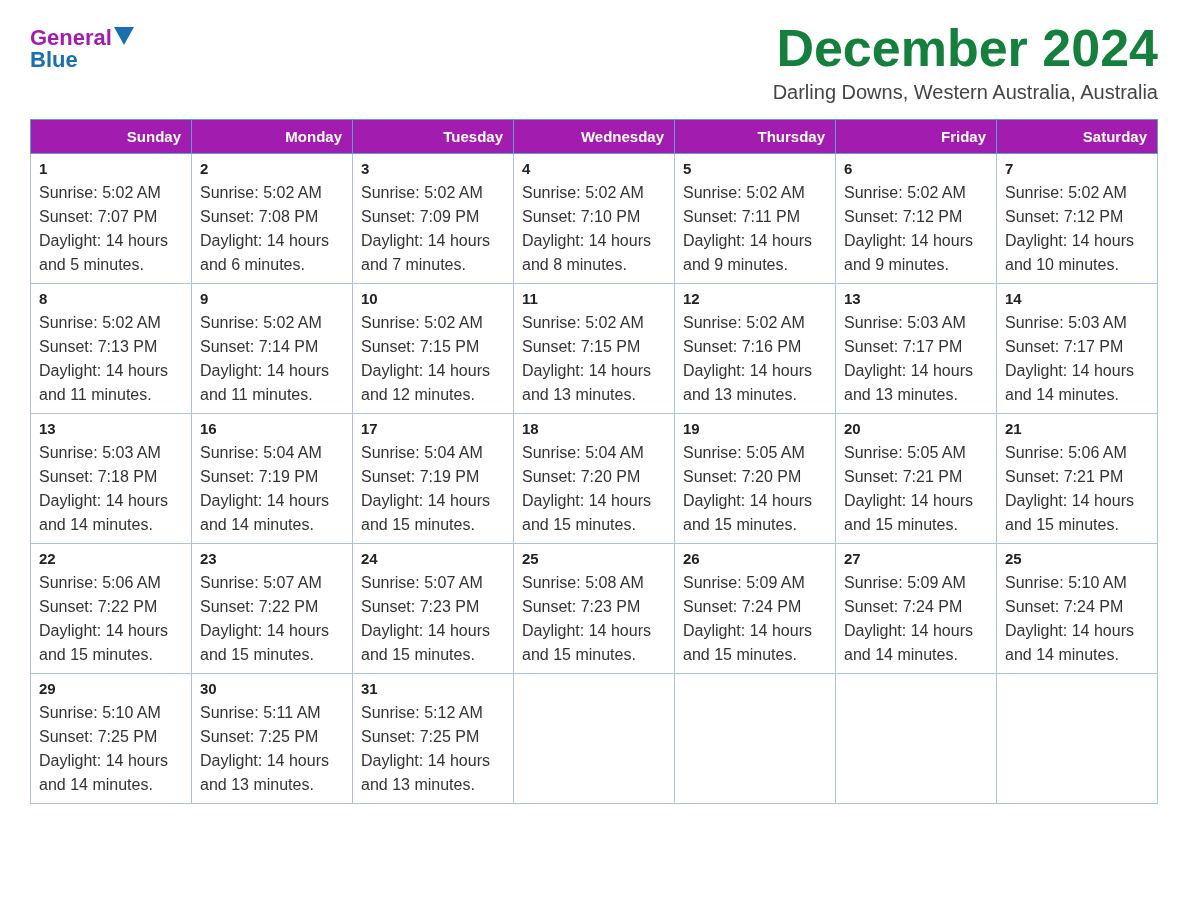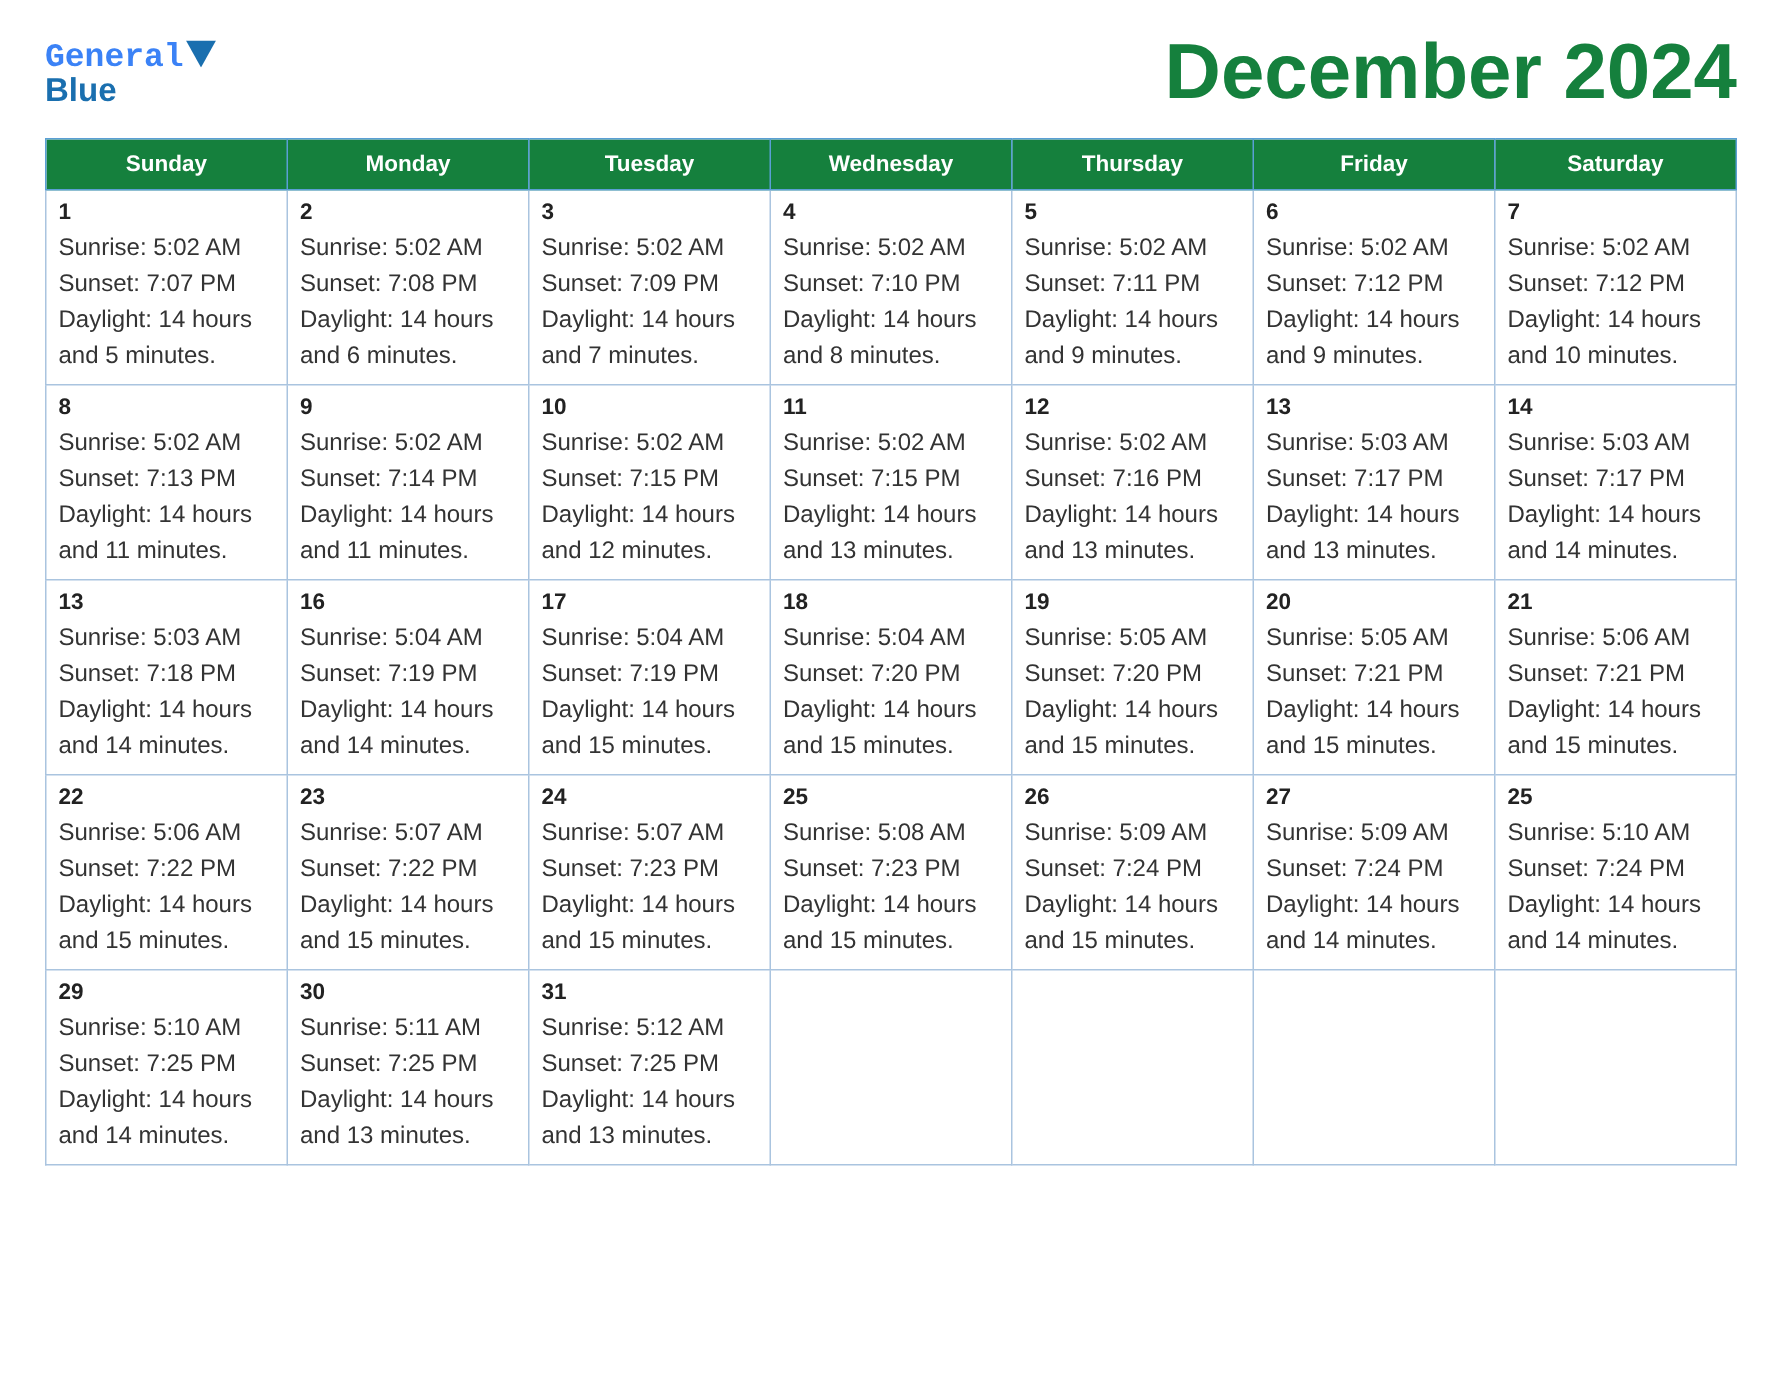--- a/index.html
+++ b/index.html
@@ -22,21 +22,21 @@
       align-items: flex-start;
       padding-top: 5px;
     }
     .logo-text {
       font-size: 22px;
       font-weight: bold;
       color: #333;
       display: flex;
       align-items: center;
     }
-    .logo-general { color: #3b82f6; font-family: Liberation Mono, monospace; }
+    .logo-general { color: #a21caf; }
     .logo-blue { color: #1a6faf; }
     .title-area {
       text-align: right;
     }
     .calendar-title {
       font-size: 52px;
       font-weight: bold;
       color: #15803d;
       line-height: 1.1;
     }
@@ -44,26 +44,26 @@
       font-size: 20px;
       color: #444;
       margin-top: 4px;
     }
     .calendar {
       width: 100%;
       border-collapse: collapse;
       margin-top: 15px;
     }
     .calendar th {
-      background-color: #15803d;
+      background-color: #a21caf;
       color: #fff;
       font-size: 15px;
       font-weight: bold;
       padding: 8px 10px;
-      text-align: center;
+      text-align: right;
       border: 1px solid #5a9fd4;
     }
     .calendar td {
       border: 1px solid #aac4df;
       vertical-align: top;
       padding: 6px 8px;
       width: 14.28%;
       height: 110px;
       font-size: 12px;
       color: #222;
@@ -101,20 +101,21 @@
           <polygon points="0,0 20,0 10,18" fill="#1a6faf"></polygon>
         </svg>
       </span>
     </div>
     <div style="margin-top:-4px;">
       <span class="logo-blue" style="font-size:22px; font-weight:bold;">Blue</span>
     </div>
   </div>
   <div class="title-area">
     <div class="calendar-title">December 2024</div>
+    <div class="subtitle">Darling Downs, Western Australia, Australia</div>
   </div>
 </div>
 
 <table class="calendar">
   <thead>
     <tr>
     <th>Sunday</th>
         <th>Monday</th>
         <th>Tuesday</th>
         <th>Wednesday</th>

